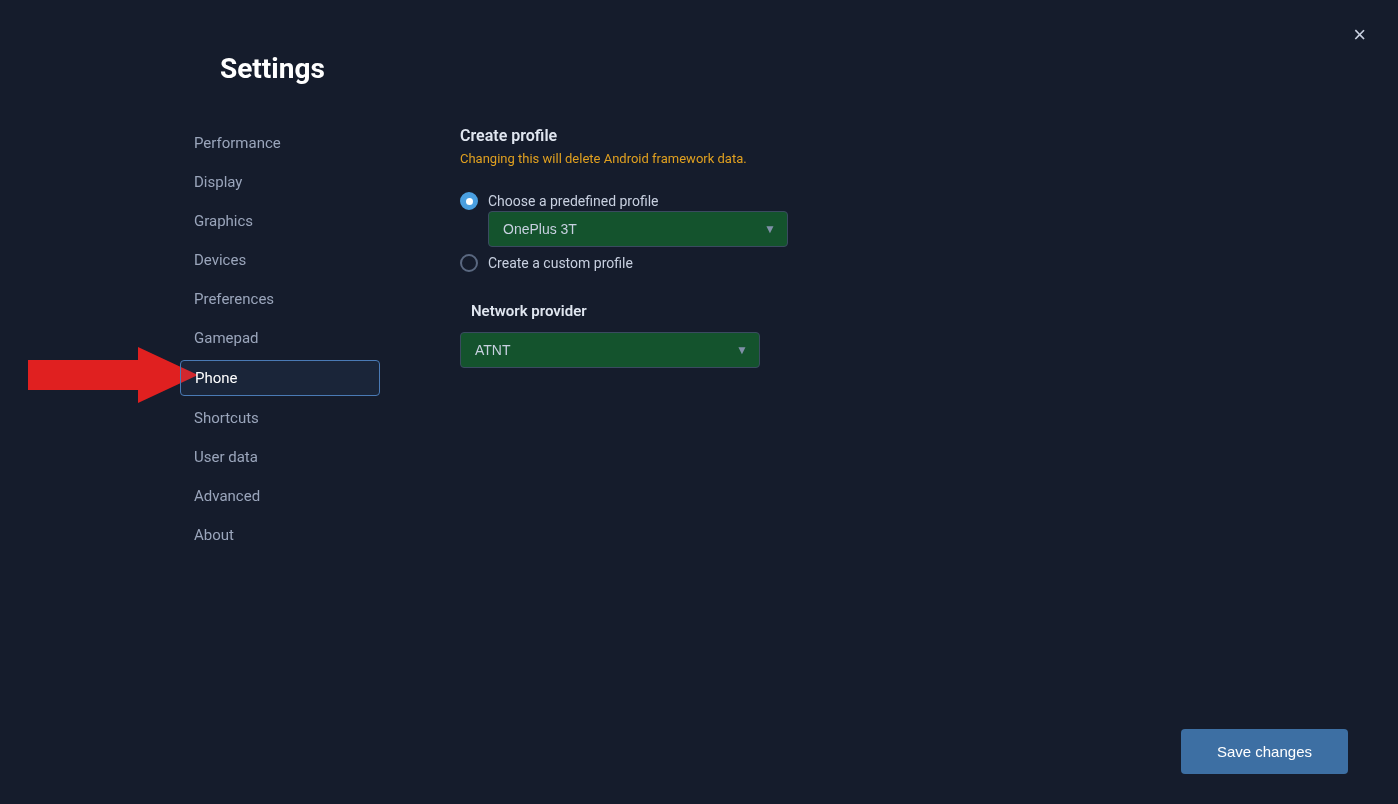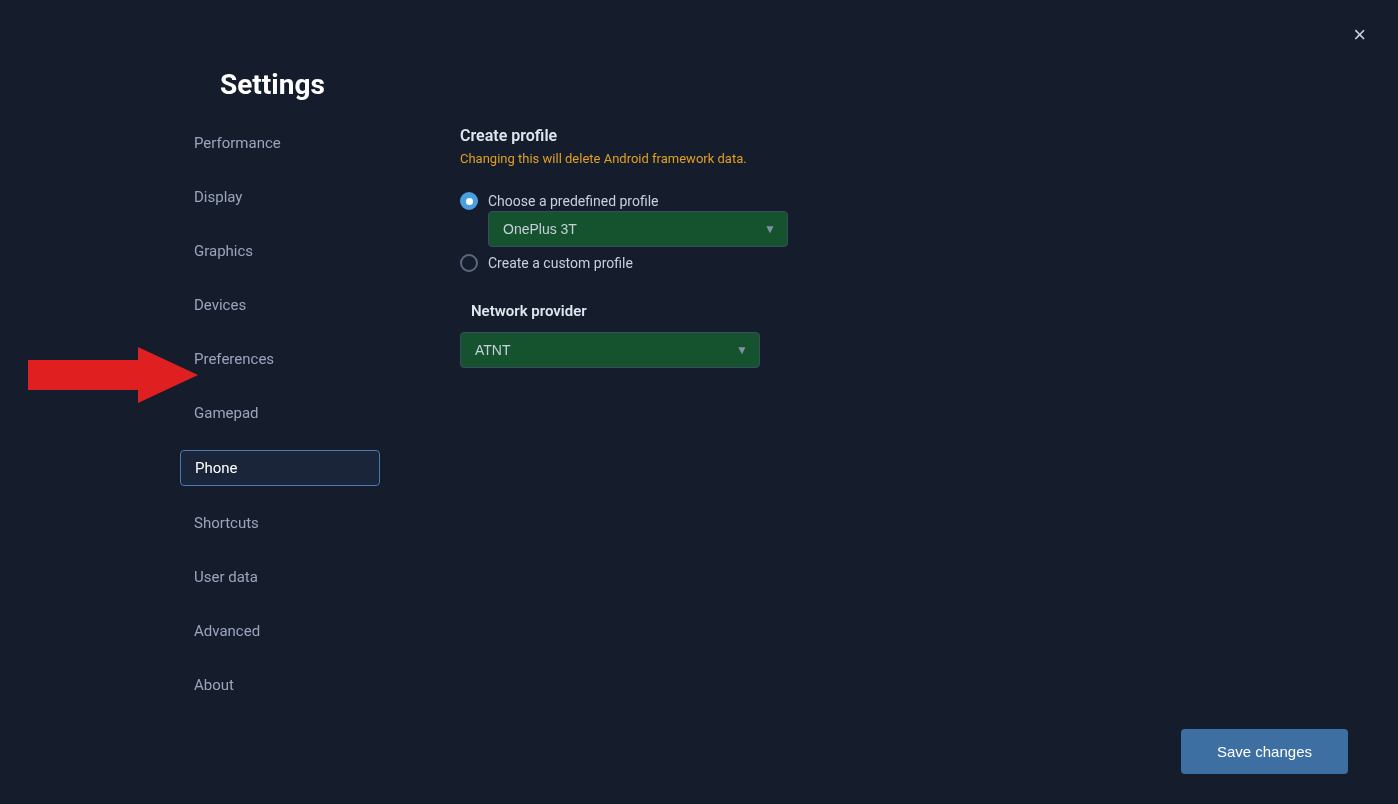--- a/index.html
+++ b/index.html
@@ -40,36 +40,36 @@
 
     .main-layout {
       display: flex;
       flex-direction: row;
       flex: 1;
       padding: 50px 0 0 180px;
     }
 
     .title-area {
       position: absolute;
-      top: 68px;
+      top: 52px;
       left: 220px;
     }
 
     .title-area h1 {
       font-size: 28px;
       font-weight: 700;
       color: #ffffff;
     }
 
     .sidebar {
       width: 200px;
       padding-top: 76px;
       display: flex;
       flex-direction: column;
-      gap: 20px;
+      gap: 5px;
       flex-shrink: 0;
     }
 
     .sidebar-item {
       padding: 8px 14px;
       font-size: 15px;
       color: #9aa5bb;
       cursor: pointer;
       border-radius: 4px;
       transition: background 0.15s;

